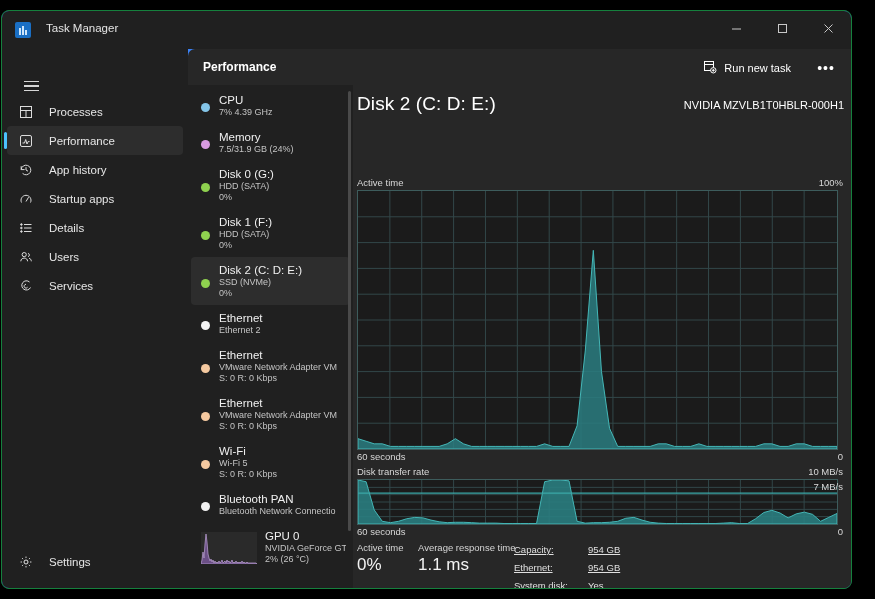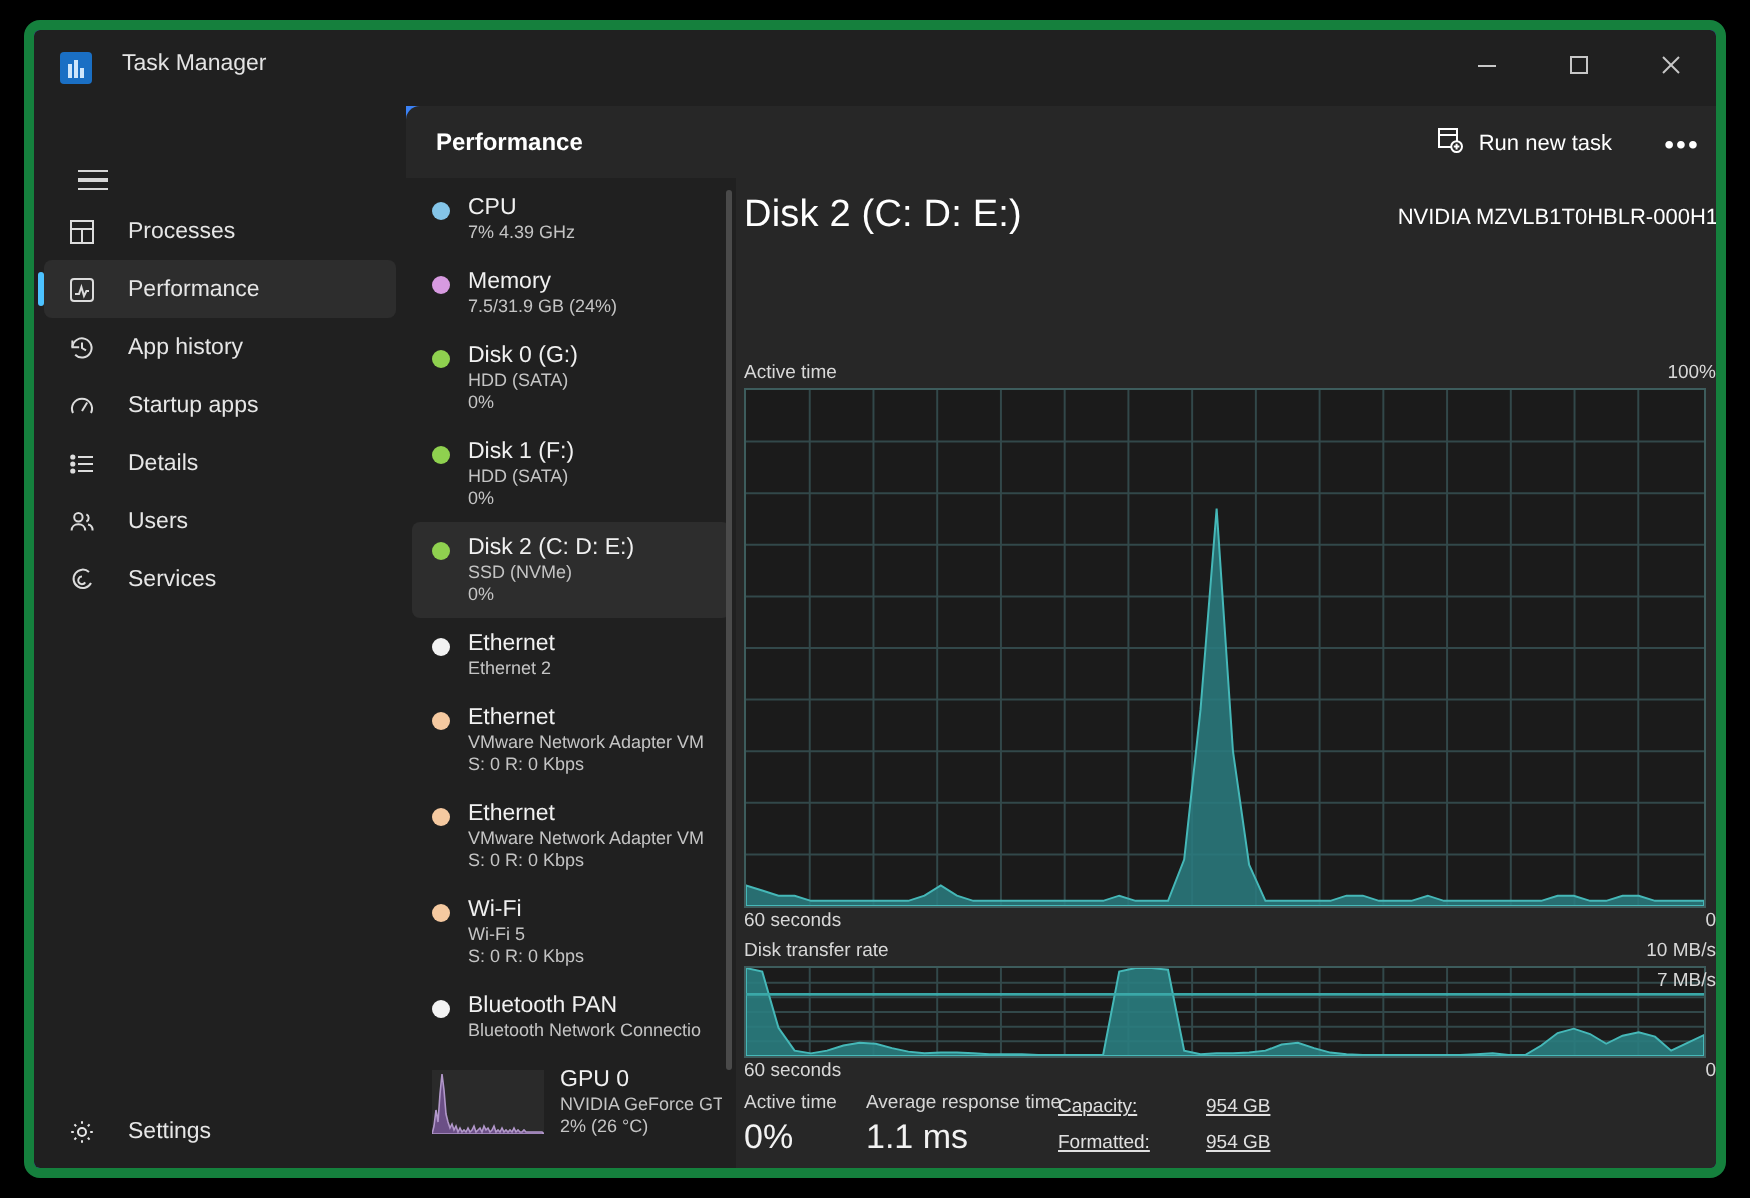--- a/index.html
+++ b/index.html
@@ -4,26 +4,26 @@
 <style>
   * { box-sizing: border-box; margin: 0; padding: 0; }
   html, body {
     width: 875px; height: 599px;
     background: #000000;
     font-family: "Liberation Sans", sans-serif;
     overflow: hidden;
   }
   #window {
     position: absolute;
-    left: 12px; top: 10px;
+    left: 1px; top: 10px;
     width: 851px; height: 579px;
     background: #3b82f6;
     border-radius: 8px;
     overflow: hidden;
-    border: 5px solid #15803d;
+    border: 1px solid #15803d;
   }
   
   #titlebar {
     position: absolute; left: 0; top: 0; width: 100%; height: 38px;
     background: #202020;
   }
   #app-icon {
     position: absolute; left: 13px; top: 11px;
     width: 16px; height: 16px;
     background: #1a6fc4; border-radius: 2px;
@@ -118,21 +118,21 @@
     width: 165px; height: 505px;
     background: #202020;
     overflow: hidden;
   }
   .perf-item {
     position: relative;
     margin: 0 3px;
     padding: 6px 4px 6px 10px;
     border-radius: 4px;
     display: flex;
-    align-items: flex-start;
+    align-items: center;
   }
   .perf-item.selected { background: #2d2d2d; }
   .perf-dot {
     width: 9px; height: 9px; border-radius: 50%;
     margin-top: 4px; margin-right: 9px; flex: 0 0 auto;
   }
   .perf-thumb {
     width: 56px; height: 32px; margin-right: 8px;
     background: #2a2a2a; flex: 0 0 auto;
     position: relative; overflow: hidden; margin-top: 2px;
@@ -542,21 +542,21 @@
           <div class="stat-val">1.1 ms</div>
         </div>
 
         <table id="info-table">
           <tbody>
               <tr>
             <td class="k">Capacity:</td>
             <td>954 GB</td>
           </tr>
           <tr>
-            <td class="k">Formatted:</td>
+            <td class="k">Ethernet:</td>
             <td>954 GB</td>
           </tr>
           <tr>
             <td class="k">System disk:</td>
             <td>Yes</td>
           </tr>
 
         </tbody>
           </table>
       </div>

